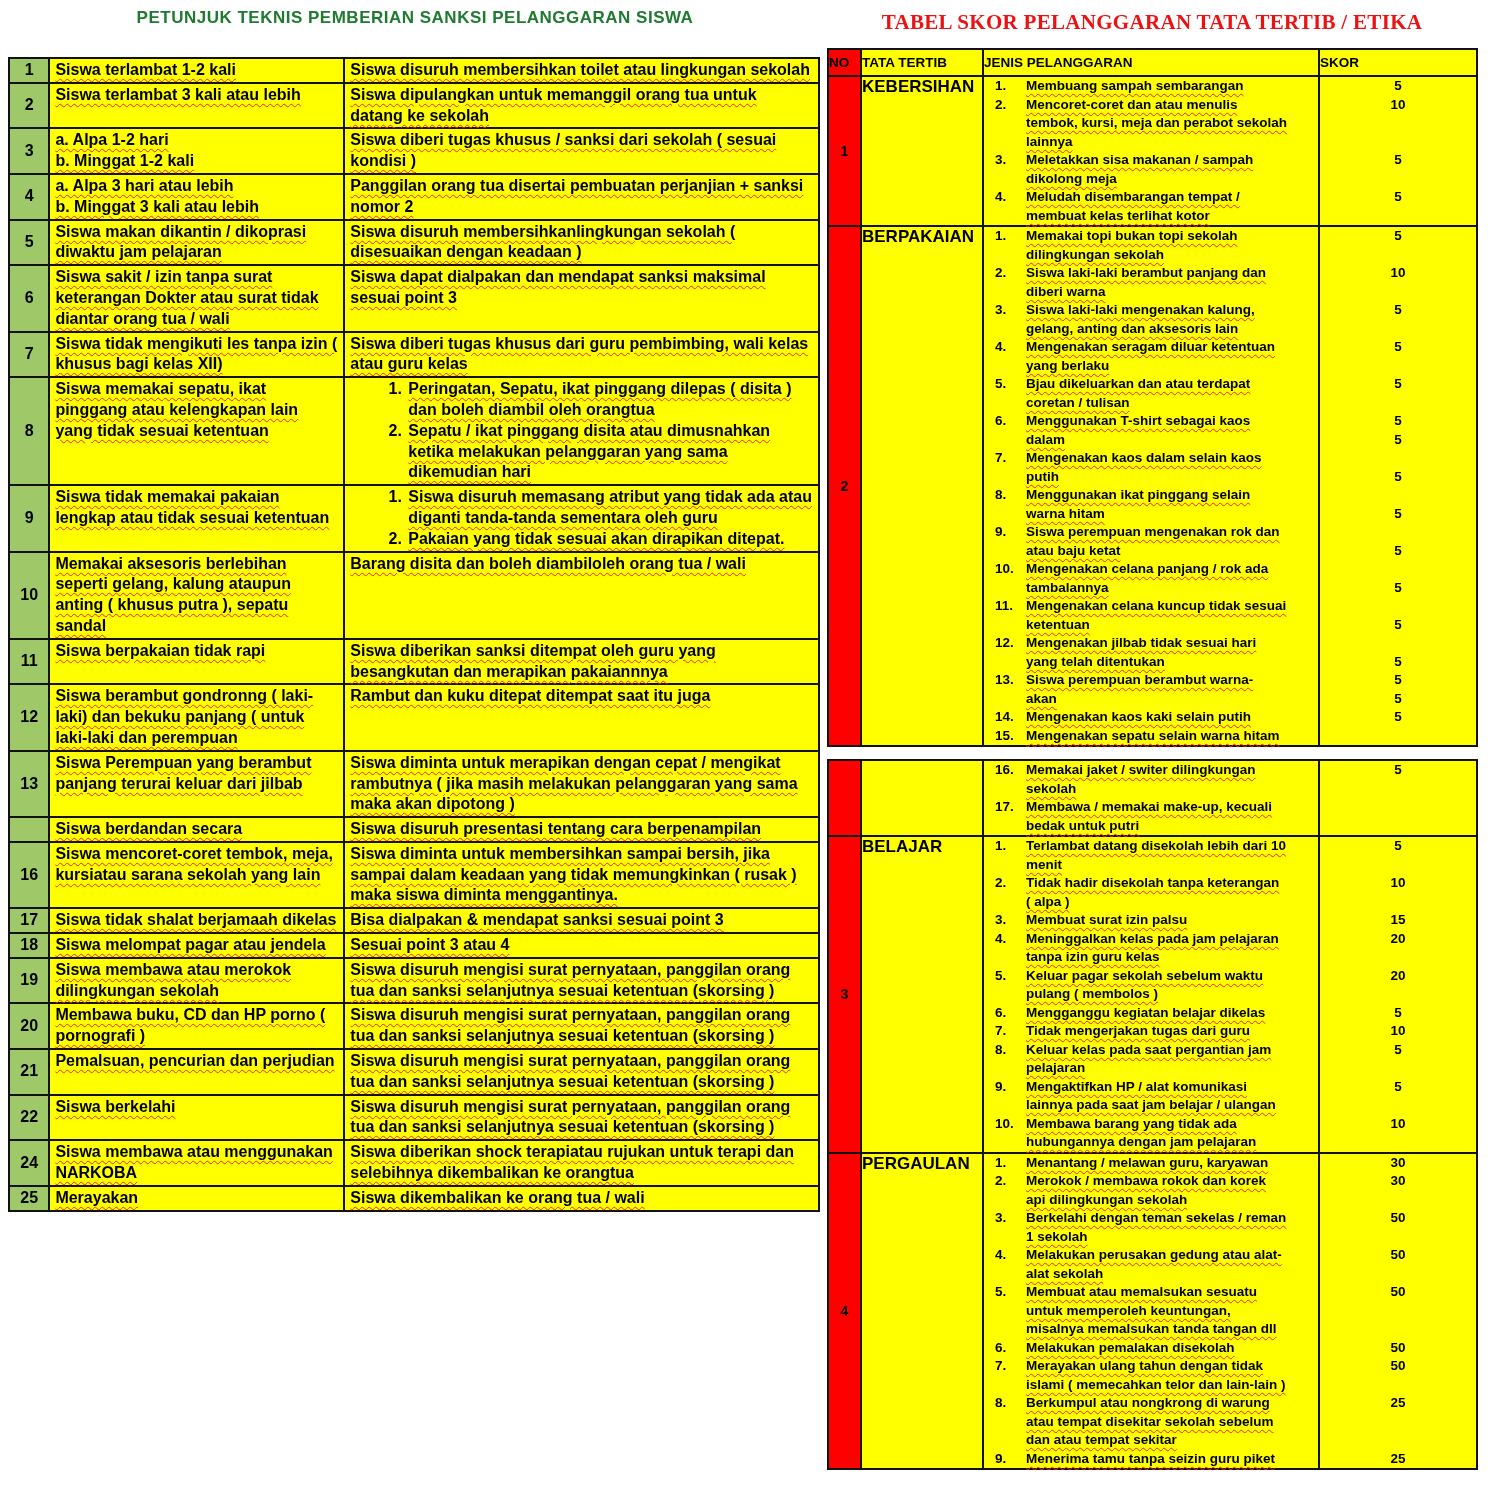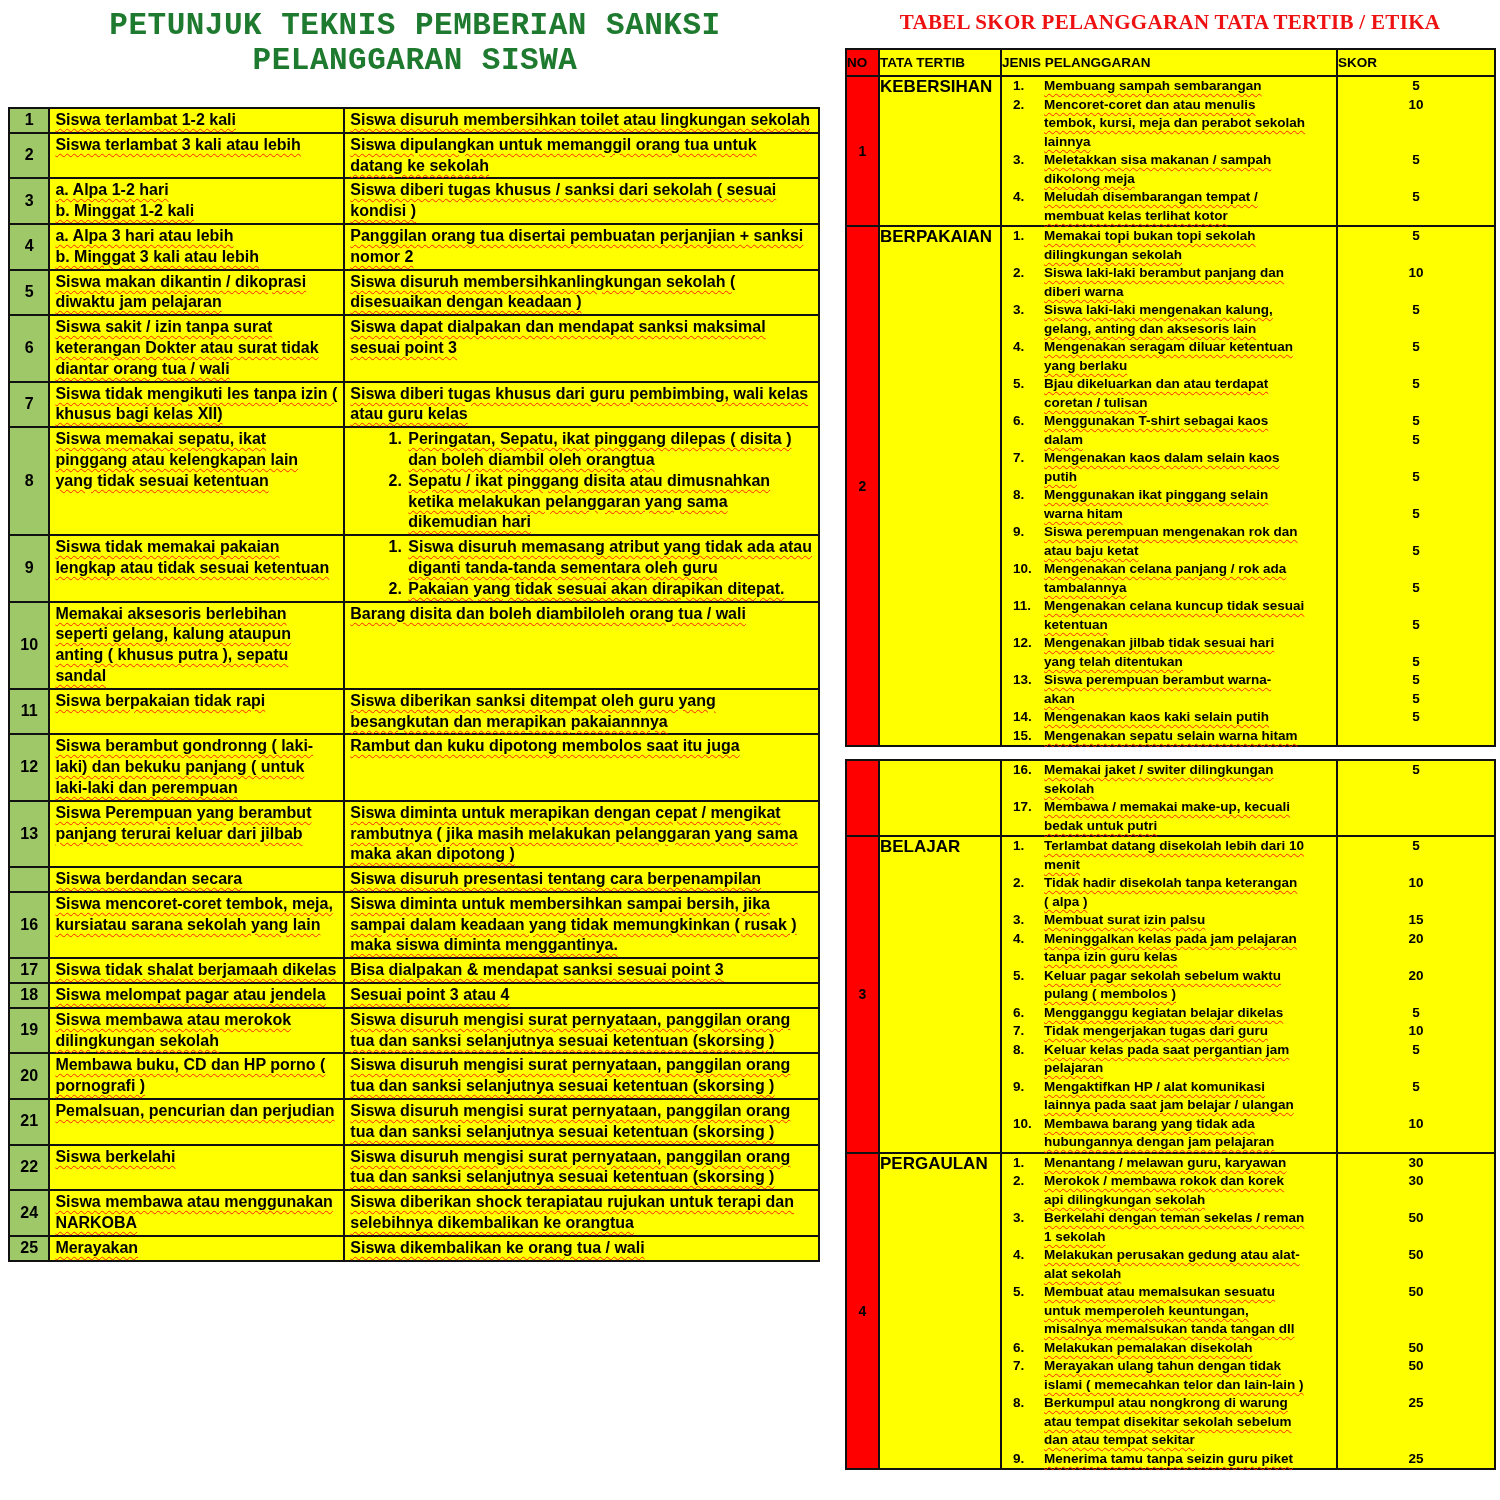--- a/index.html
+++ b/index.html
@@ -11,36 +11,36 @@
     --title-green:#1E7A2E;
     --title-red:#EE1111;
     --no-header-text:#7B0F00;
   }
   html,body{margin:0;padding:0;background:#ffffff;}
   body{width:1500px;height:1500px;font-family:"Liberation Sans",sans-serif;position:relative;}
   .page{position:relative;width:1500px;height:1500px;overflow:hidden;background:#fff;}
 
   
   .left-panel{position:absolute;left:8px;top:6px;width:814px;}
-  .left-title{font-family:Liberation Mono, monospace;font-weight:bold;font-size:31px;
+  .left-title{font-family:Liberation Sans, sans-serif;font-weight:bold;font-size:17px;
     color:var(--title-green);text-align:center;margin:2px 0 0 0;letter-spacing:.5px;}
   table.ltable{border-collapse:collapse;margin-top:29px;width:812px;table-layout:fixed;}
   table.ltable td{border:2px solid var(--border);padding:1px 5px;font-weight:bold;
     font-size:16px;line-height:1.3;color:#000;}
   td.lno{background:var(--green);text-align:center;vertical-align:middle;font-size:15px;}
   td.lviol{background:var(--yellow);vertical-align:top;}
   td.lsanc{background:var(--yellow);vertical-align:top;}
   .pre{white-space:pre-line;margin-top:29px;}
   .sq{text-decoration-line:underline;text-decoration-style:wavy;
     text-decoration-color:var(--squiggle);text-decoration-thickness:1px;text-underline-offset:3px;}
   td.lsanc ol{margin:0;padding-left:56px;}
   td.lsanc ol li{padding-left:2px;}
 
   
-  .right-panel{position:absolute;left:845px;top:8px;width:650px;}
+  .right-panel{position:absolute;left:827px;top:8px;width:650px;}
   .right-title{font-family:"Liberation Serif",serif;font-weight:bold;font-size:21px;
     color:var(--title-red);text-align:center;margin:2px 0 13px 0;letter-spacing:.3px;}
   table.rtable{border-collapse:collapse;table-layout:fixed;width:649px;border:2px solid var(--border);}
   table.rtable td,table.rtable th{border-left:2px solid var(--border);border-right:2px solid var(--border);
     padding:0;font-weight:bold;color:#000;}
   tr.block-start>td,tr.block-start>th{border-top:2px solid var(--border);}
   th.rh{background:var(--yellow);font-size:13.5px;height:25px;text-align:left;vertical-align:middle;}
   th.rh-no{background:var(--red);color:var(--no-header-text);}
   td.rno{background:var(--red);text-align:center;vertical-align:middle;font-size:14px;}
   td.rcat{background:var(--yellow);vertical-align:top;font-size:17px;padding:2px 2px 0 7px;}
@@ -128,21 +128,21 @@
             <td class="lsanc"><span class="sq pre">Barang disita dan boleh diambiloleh orang tua / wali</span></td>
           </tr>
           <tr>
             <td class="lno">11</td>
             <td class="lviol"><span class="sq pre">Siswa berpakaian tidak rapi</span></td>
             <td class="lsanc"><span class="sq pre">Siswa diberikan sanksi ditempat oleh guru yang besangkutan dan merapikan pakaiannnya</span></td>
           </tr>
           <tr>
             <td class="lno">12</td>
             <td class="lviol"><span class="sq pre">Siswa berambut gondronng ( laki-laki) dan bekuku panjang ( untuk laki-laki dan perempuan</span></td>
-            <td class="lsanc"><span class="sq pre">Rambut dan kuku dipotong membolos saat itu juga</span></td>
+            <td class="lsanc"><span class="sq pre">Rambut dan kuku ditepat ditempat saat itu juga</span></td>
           </tr>
           <tr>
             <td class="lno">13</td>
             <td class="lviol"><span class="sq pre">Siswa Perempuan yang berambut panjang terurai keluar dari jilbab</span></td>
             <td class="lsanc"><span class="sq pre">Siswa diminta untuk merapikan dengan cepat / mengikat rambutnya ( jika masih melakukan pelanggaran yang sama maka akan dipotong )</span></td>
           </tr>
           <tr>
             <td class="lno"></td>
             <td class="lviol"><span class="sq pre">Siswa berdandan secara</span></td>
             <td class="lsanc"><span class="sq pre">Siswa disuruh presentasi tentang cara berpenampilan</span></td>

